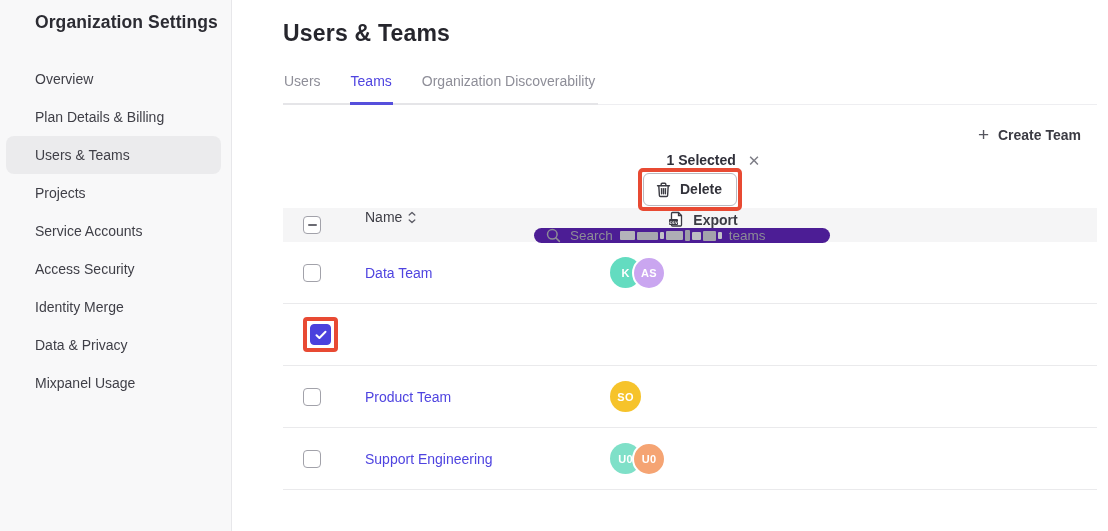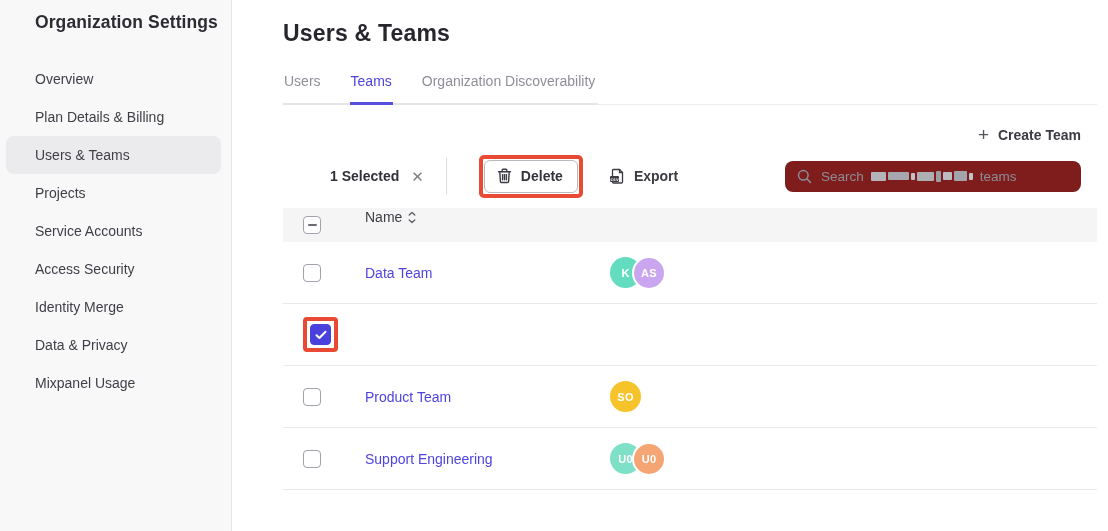--- a/index.html
+++ b/index.html
@@ -24,33 +24,33 @@
   .tabs { display:inline-flex; gap:28px; border-bottom:2px solid #e5e5e8; position:relative; z-index:1; padding-right:2px; }
   .tab { font-size:14px; color:#8e8e98; padding:0 1px 13px 1px; cursor:pointer;
     border-bottom:3px solid transparent; margin-bottom:-2px; font-weight:500; }
   .tab.active { color:#4f44e0; border-bottom-color:#564fdc; }
 
   .create-row { display:flex; justify-content:flex-end; margin-top:22px; padding-right:16px; }
   .text-btn { display:inline-flex; align-items:center; gap:9px; background:none; border:none;
     font-family:inherit; font-size:14px; font-weight:600; color:#3b3b43; cursor:pointer; }
   .plus-glyph { font-size:19px; font-weight:400; color:#55555e; line-height:14px; }
 
-  .toolbar { display:flex; align-items:center; margin-top:9px; height:48px; }
+  .toolbar { display:flex; align-items:center; margin-top:9px; height:48px;flex-direction:column; }
   .selected-group { display:flex; align-items:center; gap:12px; margin-left:47px; }
   .selected-label { font-size:14px; font-weight:600; color:#30303a; }
   .x-glyph { font-size:15px; color:#7d7d86; cursor:pointer; line-height:1; }
   .vdivider { width:1px; height:36px; background:#dddde1; margin:0 32px 0 22px; }
   .annotation { border:4px solid #e84a33; border-radius:5px; padding:1px; display:inline-block; line-height:0; }
   .btn { display:inline-flex; align-items:center; gap:9px; background:#fff; border:1px solid #b9b9c0;
     border-radius:6px; padding:7px 14px 7px 12px; font-family:Liberation Sans, sans-serif; font-size:14px; font-weight:600;
     color:#33333b; cursor:pointer; line-height:17px; }
   .export-btn { margin-left:26px; }
   .spacer { flex:1; }
 
-  .search { width:296px; height:31px; background:#7f1d1d; border-radius:8px; display:flex;
+  .search { width:296px; height:31px; background:#4c1d95; border-radius:8px; display:flex;
     align-items:center; gap:9px; padding:0 12px; margin-right:16px; cursor:text; }
   .search-text { font-size:13.5px; color:#8d8d96; display:flex; align-items:center; gap:5px; white-space:nowrap; }
   .redact { display:inline-flex; align-items:center; gap:2px; margin:0 2px; }
   .redact i { display:inline-block; border-radius:1px; }
   .r1{width:15px;height:9px;background:#b4b4ba;} .r2{width:21px;height:8px;background:#a7a7af;}
   .r3{width:5px;height:11px;background:#9d9da6;} .r4{width:17px;height:9px;background:#aeaeb5;}
   .r5{width:9px;height:8px;background:#bcbcc2;} .r6{width:13px;height:10px;background:#a3a3ab;}
   .r7{width:4px;height:7px;background:#c2c2c8;}
 
   

